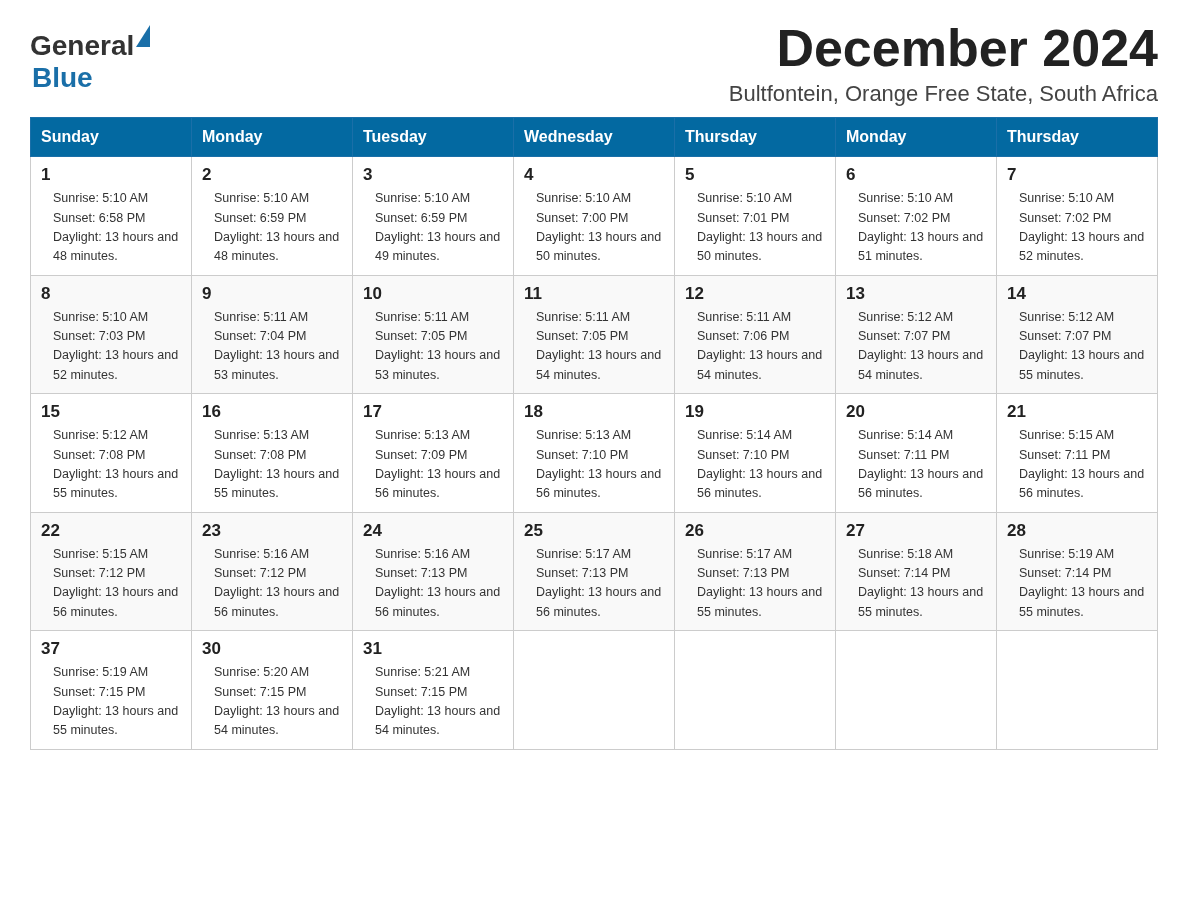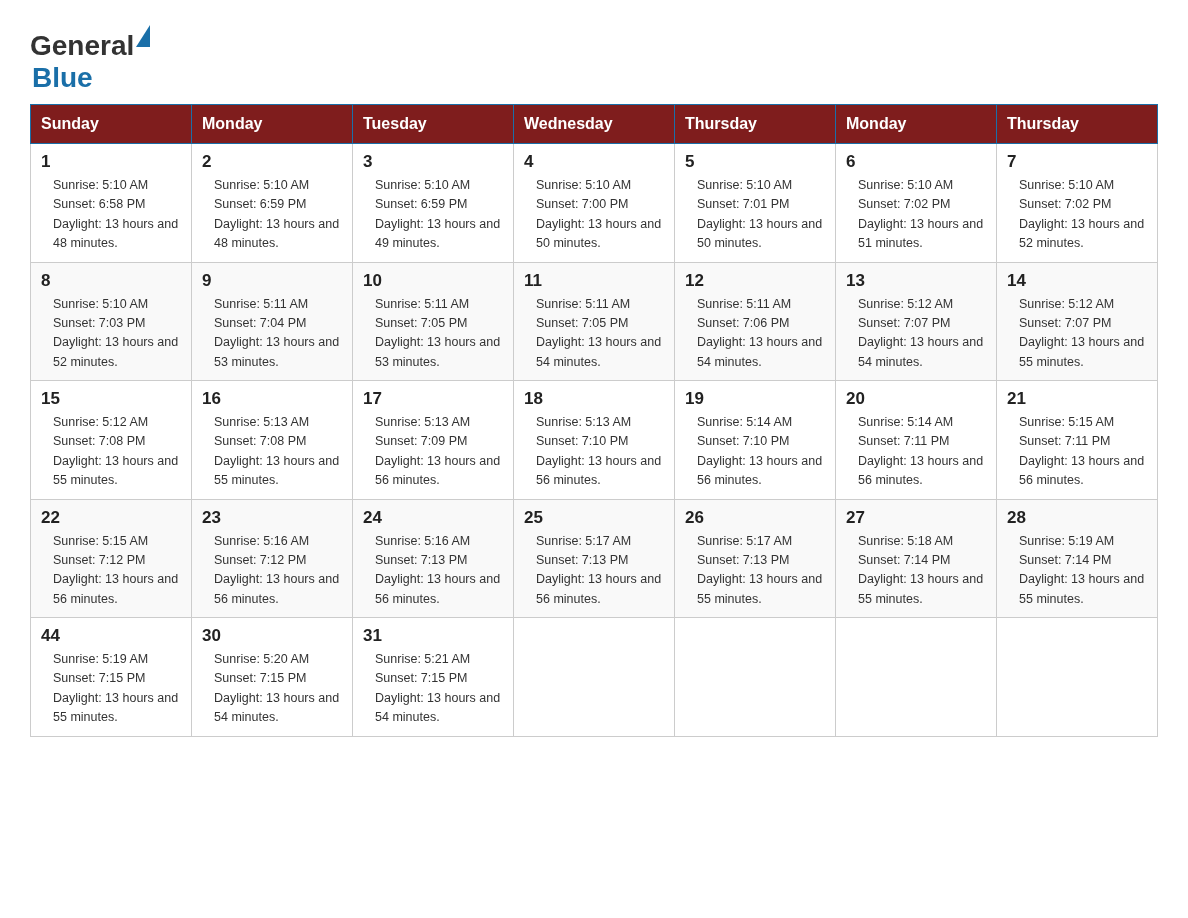--- a/index.html
+++ b/index.html
@@ -66,21 +66,21 @@
       font-size: 22px;
       color: #444;
       margin-top: 4px;
     }
     .calendar-table {
       width: 100%;
       border-collapse: collapse;
       margin-top: 10px;
     }
     .calendar-table th {
-      background-color: #7f1d1d;
+      background-color: #0369a1;
       color: #fff;
       font-size: 16px;
       font-weight: bold;
       padding: 10px 10px;
       text-align: left;
       border: 1px solid #1a6fa8;
     }
     .calendar-table td {
       vertical-align: top;
       border: 1px solid #ccc;
@@ -117,20 +117,24 @@
     <div class="logo-combined">
       <div class="logo-row1">
         <span class="logo-text-general">General</span>
         <div class="logo-triangle"></div>
       </div>
       <div class="logo-line2">
         <span class="logo-blue">Blue</span>
       </div>
     </div>
   </div>
+  <div class="title-area">
+    <div class="calendar-title">December 2024</div>
+    <div class="calendar-subtitle">Bultfontein, Orange Free State, South Africa</div>
+  </div>
 </div>
 
 <table class="calendar-table">
   <thead>
     <tr>
     <th>Sunday</th>
         <th>Monday</th>
         <th>Tuesday</th>
         <th>Wednesday</th>
         <th>Thursday</th>
@@ -254,21 +258,21 @@
           <span class="day-number">27</span>
           <div class="day-info">Sunrise: 5:18 AM<br>Sunset: 7:14 PM<br>Daylight: 13 hours and 55 minutes.</div>
         </td>
         <td>
           <span class="day-number">28</span>
           <div class="day-info">Sunrise: 5:19 AM<br>Sunset: 7:14 PM<br>Daylight: 13 hours and 55 minutes.</div>
         </td>
       </tr>
       <tr>
         <td>
-          <span class="day-number">44</span>
+          <span class="day-number">37</span>
           <div class="day-info">Sunrise: 5:19 AM<br>Sunset: 7:15 PM<br>Daylight: 13 hours and 55 minutes.</div>
         </td>
         <td>
           <span class="day-number">30</span>
           <div class="day-info">Sunrise: 5:20 AM<br>Sunset: 7:15 PM<br>Daylight: 13 hours and 54 minutes.</div>
         </td>
         <td>
           <span class="day-number">31</span>
           <div class="day-info">Sunrise: 5:21 AM<br>Sunset: 7:15 PM<br>Daylight: 13 hours and 54 minutes.</div>
         </td>

